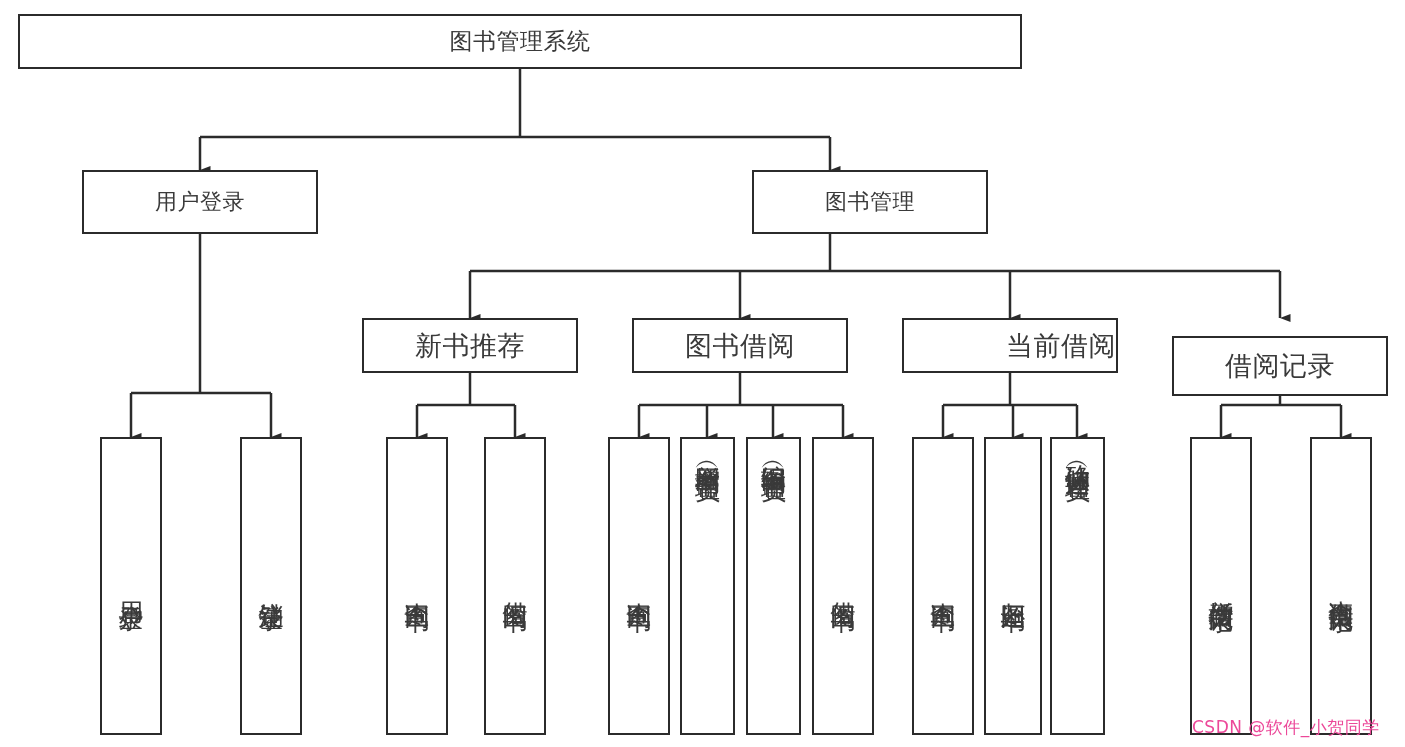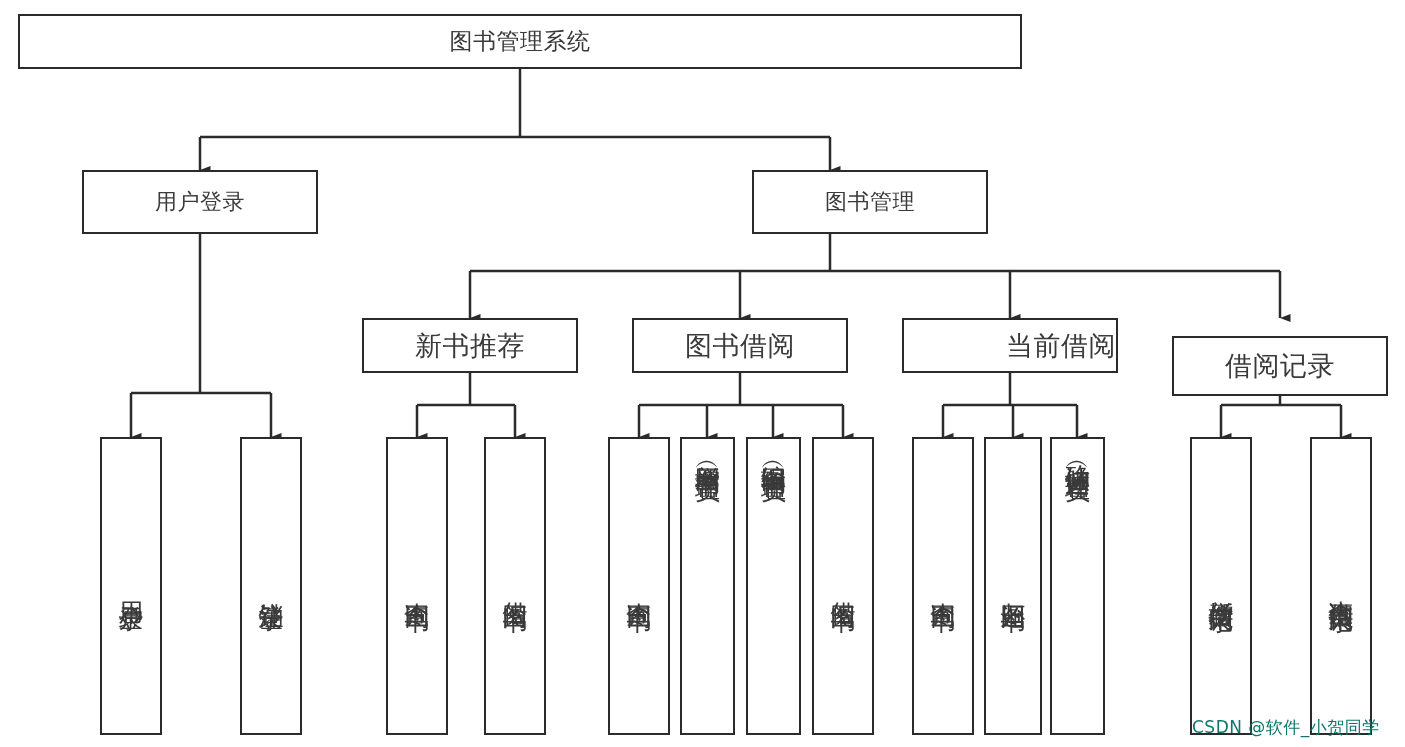--- a/index.html
+++ b/index.html
@@ -57,21 +57,21 @@
     white-space: nowrap;
   }
   .node-box.leaf {
     align-items: flex-start;
     padding-top: 6px;
   }
   .node-box.leaf.short { align-items: center; padding-top: 0; }
   .watermark {
     position: absolute;
     font-size: 17px;
-    color: #0f766e;
+    color: #ec4899;
     white-space: nowrap;
     letter-spacing: 0.5px;
     pointer-events: none;
   }
 </style>
 </head>
 <body>
 
 <div id="diagram-root">
 

